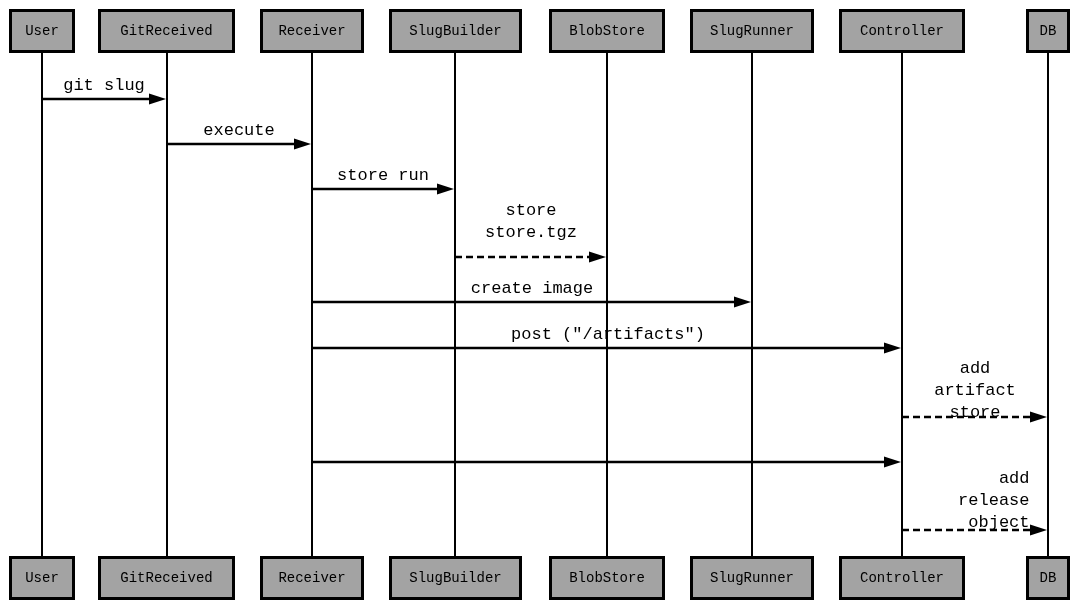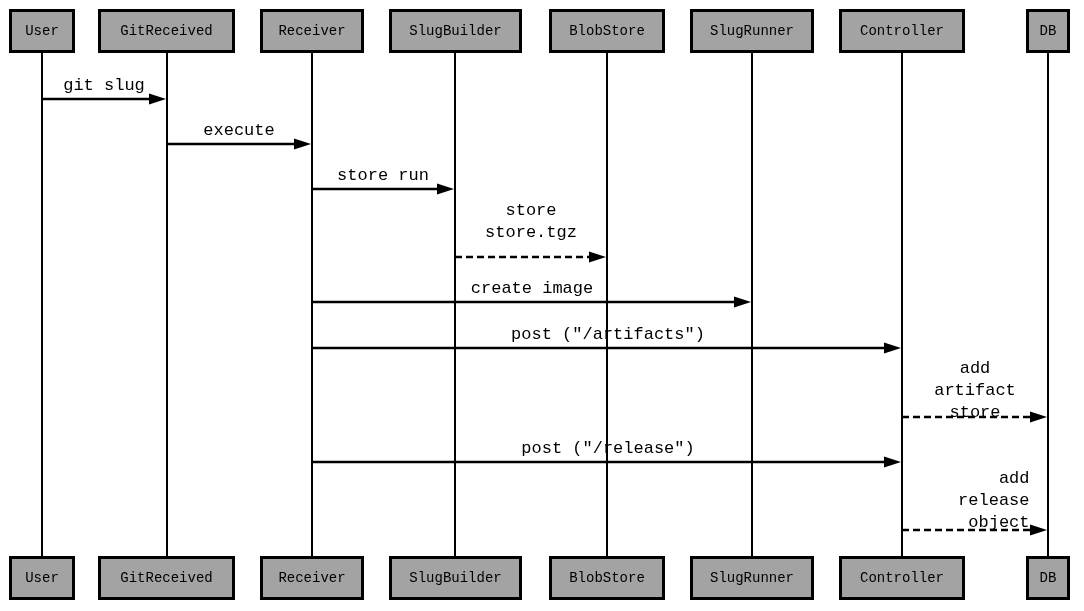--- a/index.html
+++ b/index.html
@@ -107,17 +107,16 @@
 
   <div class="mlabel" style="left:104px; top:75px;">git slug</div>
   <div class="mlabel" style="left:239px; top:120px;">execute</div>
   <div class="mlabel" style="left:383px; top:165px;">store run</div>
   <div class="mlabel" style="left:531px; top:200px;">store
 store.tgz</div>
   <div class="mlabel" style="left:608px; top:324px;">post (″/artifacts″)</div>
   <div class="mlabel" style="left:532px; top:278px;">create image</div>
   <div class="mlabel" style="left:975px; top:358px;">add artifact
 store</div>
-  <div class="mlabel" style="left:608px; top:438px;">post (″/release″)</div>
   <div class="mlabel" style="left:975px; top:468px;text-align:right;">add release
 object</div>
 
 </div>
 
 </body></html>

